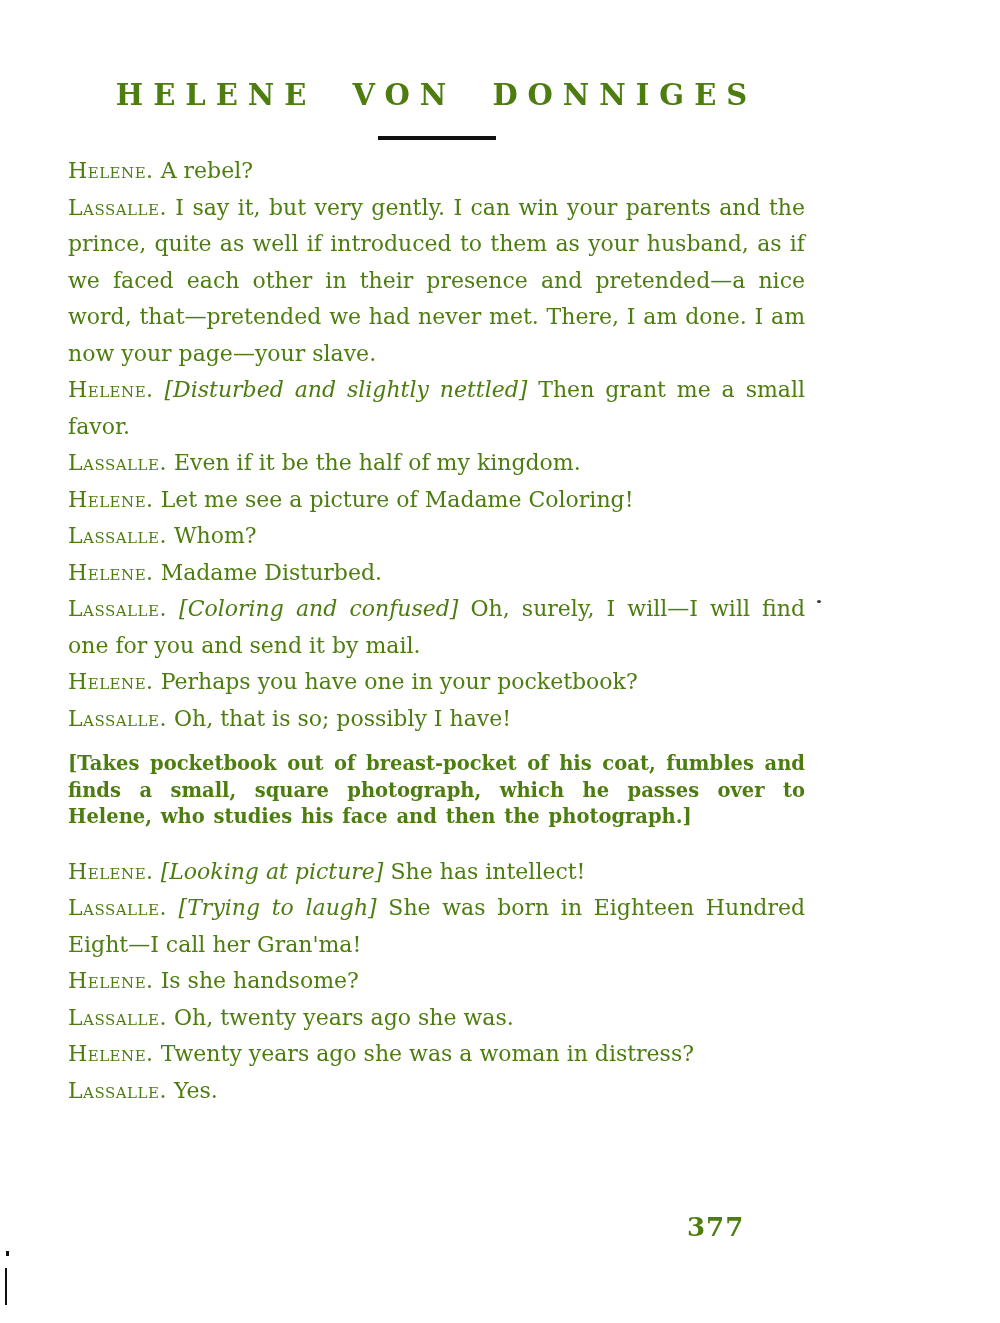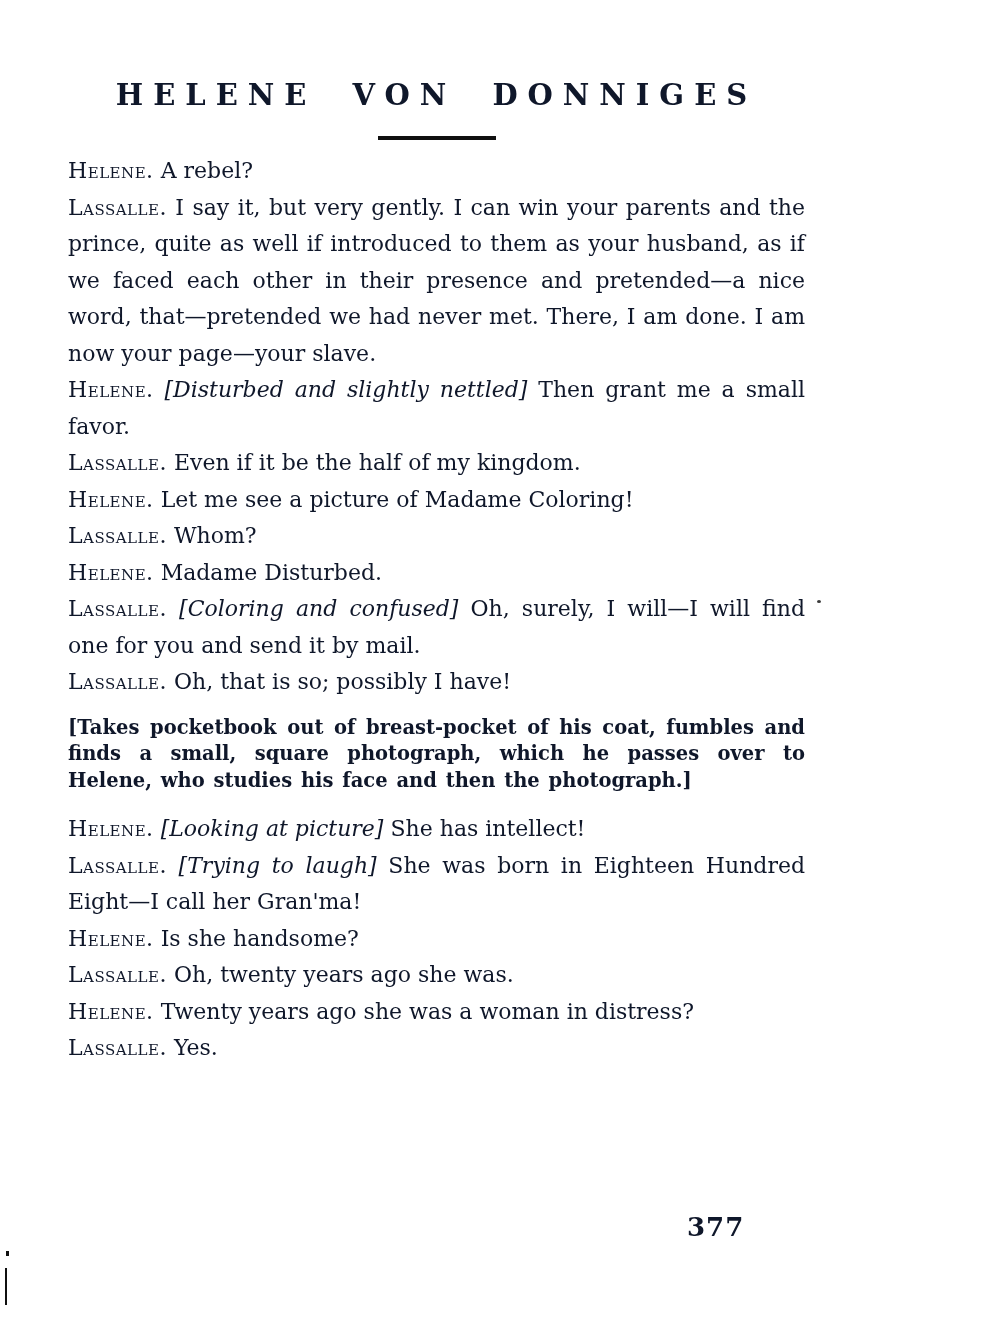--- a/index.html
+++ b/index.html
@@ -7,21 +7,21 @@
     padding: 0;
     background: #ffffff;
   }
   .page {
     position: relative;
     width: 1000px;
     height: 1323px;
     background: #ffffff;
     overflow: hidden;
     font-family: "DejaVu Serif", "Liberation Serif", serif;
-    color: #0f172a;
+    color: #4d7c0f;
   }
   .content {
     position: absolute;
     left: 68px;
     top: 0;
     width: 737px;
   }
   .title {
     margin: 78px 0 0 0;
     text-align: center;
@@ -51,21 +51,21 @@
     text-align: justify;
   }
   .speaker {
     font-variant: small-caps;
     letter-spacing: 0.5px;
   }
   .direction {
     font-style: italic;
   }
   .stage-note {
-    margin: 14px 0 17px 0;
+    margin: 14px 0 23px 0;
     font-size: 19.5px;
     line-height: 26.5px;
     font-weight: bold;
     text-align: justify;
     word-spacing: 2px;
   }
   .page-number {
     position: absolute;
     left: 687px;
     top: 1168px;
@@ -111,20 +111,21 @@
 
     <div class="dialogue-section">
       <p class="dialogue-line"><span class="speaker">Helene.</span> <span>A rebel?</span></p>
       <p class="dialogue-line"><span class="speaker">Lassalle.</span> <span>I say it, but very gently. I can win your parents and the prince, quite as well if introduced to them as your husband, as if we faced each other in their presence and pretended—a nice word, that—pretended we had never met. There, I am done. I am now your page—your slave.</span></p>
       <p class="dialogue-line"><span class="speaker">Helene.</span> <span class="direction">[Disturbed and slightly nettled]</span> <span>Then grant me a small favor.</span></p>
       <p class="dialogue-line"><span class="speaker">Lassalle.</span> <span>Even if it be the half of my kingdom.</span></p>
       <p class="dialogue-line"><span class="speaker">Helene.</span> <span>Let me see a picture of Madame Coloring!</span></p>
       <p class="dialogue-line"><span class="speaker">Lassalle.</span> <span>Whom?</span></p>
       <p class="dialogue-line"><span class="speaker">Helene.</span> <span>Madame Disturbed.</span></p>
       <p class="dialogue-line"><span class="speaker">Lassalle.</span> <span class="direction">[Coloring and confused]</span> <span>Oh, surely, I will—I will find one for you and send it by mail.</span></p>
+      <p class="dialogue-line"><span class="speaker">Helene.</span> <span>Perhaps you have one in your pocketbook?</span></p>
       <p class="dialogue-line"><span class="speaker">Lassalle.</span> <span>Oh, that is so; possibly I have!</span></p>
     </div>
 
     <p class="stage-note">[Takes pocketbook out of breast-pocket of his coat, fumbles and finds a small, square photograph, which he passes over to Helene, who studies his face and then the photograph.]</p>
 
     <div class="dialogue-section" style="margin-top:4px;">
       <p class="dialogue-line"><span class="speaker">Helene.</span> <span class="direction">[Looking at picture]</span> <span>She has intellect!</span></p>
       <p class="dialogue-line"><span class="speaker">Lassalle.</span> <span class="direction">[Trying to laugh]</span> <span>She was born in Eighteen Hundred Eight—I call her Gran'ma!</span></p>
       <p class="dialogue-line"><span class="speaker">Helene.</span> <span>Is she handsome?</span></p>
       <p class="dialogue-line"><span class="speaker">Lassalle.</span> <span>Oh, twenty years ago she was.</span></p>

